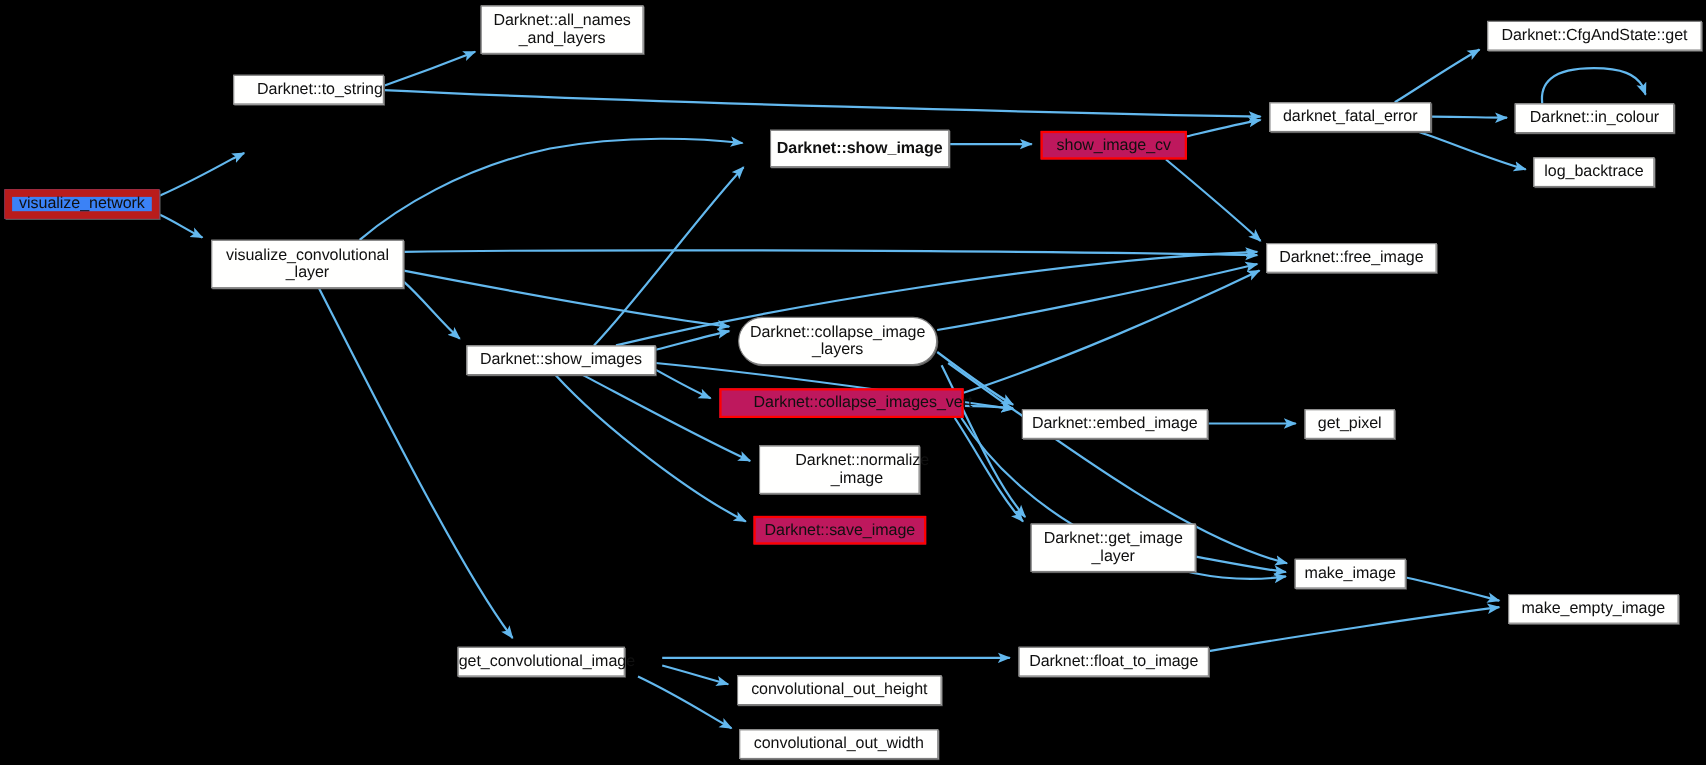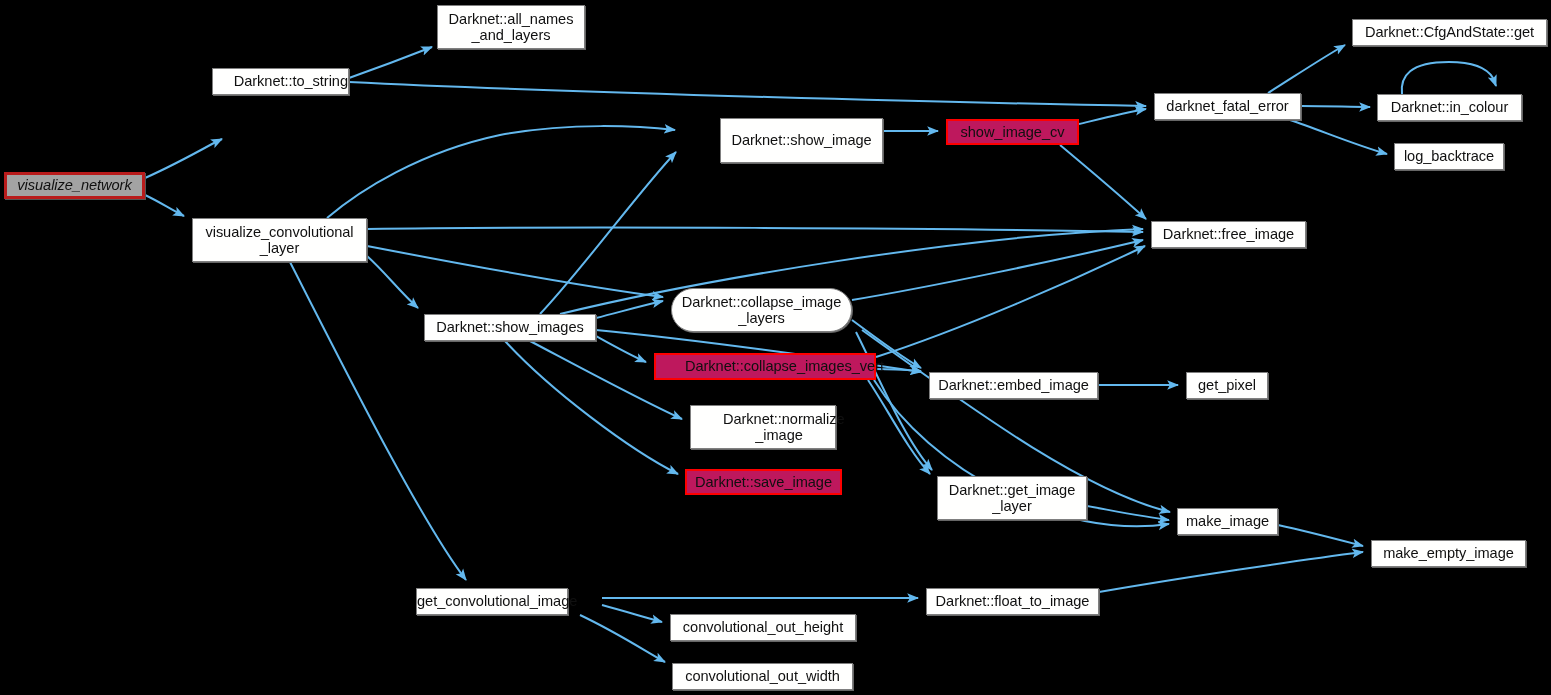--- a/index.html
+++ b/index.html
@@ -43,24 +43,23 @@
     white-space: pre;
     letter-spacing: -0.05px;
     z-index: 5;
   }
   .node.highlight {
     background: #be185d;
     border: 2px solid #ff0000;
     box-shadow: none;
   }
   .node.current {
-    background: #a3a3a3;
-    border: 3px solid #b91c1c;
+    background: #3b82f6;
+    border: 7px solid #b91c1c;
     box-shadow: 1px 1px 0 0 #555555;
-    font-style: italic;
   }
   .node-label {
     display: block;
     width: 100%;
   }
 </style>
 </head>
 <body>
 
 <div id="graph">
@@ -111,21 +110,21 @@
         <path d="M1099,592 C1180,578 1300,560 1363,552" fill="none" stroke="#63b8ee" stroke-width="2" marker-end="url(#arrow)"></path>
       </g>
   </svg>
   <div id="nodes">
       <div class="node current" style="left: 4px; top: 172px; width: 141px; height: 27px;"><span class="node-label">visualize_network</span></div>
       <div class="node" style="left: 212px; top: 68px; width: 137px; height: 27px; text-align: right;"><span class="node-label">Darknet::to_string</span></div>
       <div class="node" style="left: 437px; top: 5px; width: 148px; height: 44px;"><span class="node-label">Darknet::all_names
 _and_layers</span></div>
       <div class="node" style="left: 192px; top: 218px; width: 175px; height: 44px;"><span class="node-label">visualize_convolutional
 _layer</span></div>
-      <div class="node" style="left: 720px; top: 118px; width: 163px; height: 45px;"><span class="node-label">Darknet::show_image</span></div>
+      <div class="node" style="left: 700px; top: 118px; width: 163px; height: 34px; font-weight: bold;"><span class="node-label">Darknet::show_image</span></div>
       <div class="node highlight" style="left: 946px; top: 119px; width: 133px; height: 26px;"><span class="node-label">show_image_cv</span></div>
       <div class="node" style="left: 1154px; top: 93px; width: 147px; height: 27px;"><span class="node-label">darknet_fatal_error</span></div>
       <div class="node" style="left: 1352px; top: 19px; width: 195px; height: 27px;"><span class="node-label">Darknet::CfgAndState::get</span></div>
       <div class="node" style="left: 1377px; top: 94px; width: 145px; height: 27px;"><span class="node-label">Darknet::in_colour</span></div>
       <div class="node" style="left: 1394px; top: 143px; width: 110px; height: 27px;"><span class="node-label">log_backtrace</span></div>
       <div class="node" style="left: 1151px; top: 221px; width: 155px; height: 27px;"><span class="node-label">Darknet::free_image</span></div>
       <div class="node" style="left: 424px; top: 314px; width: 172px; height: 27px;"><span class="node-label">Darknet::show_images</span></div>
       <div class="node" style="left: 671px; top: 288px; width: 181px; height: 44px; border-radius: 22px;"><span class="node-label">Darknet::collapse_image
 _layers</span></div>
       <div class="node highlight" style="left: 654px; top: 353px; width: 222px; height: 27px; padding-left: 29px;"><span class="node-label">Darknet::collapse_images_vert</span></div>

